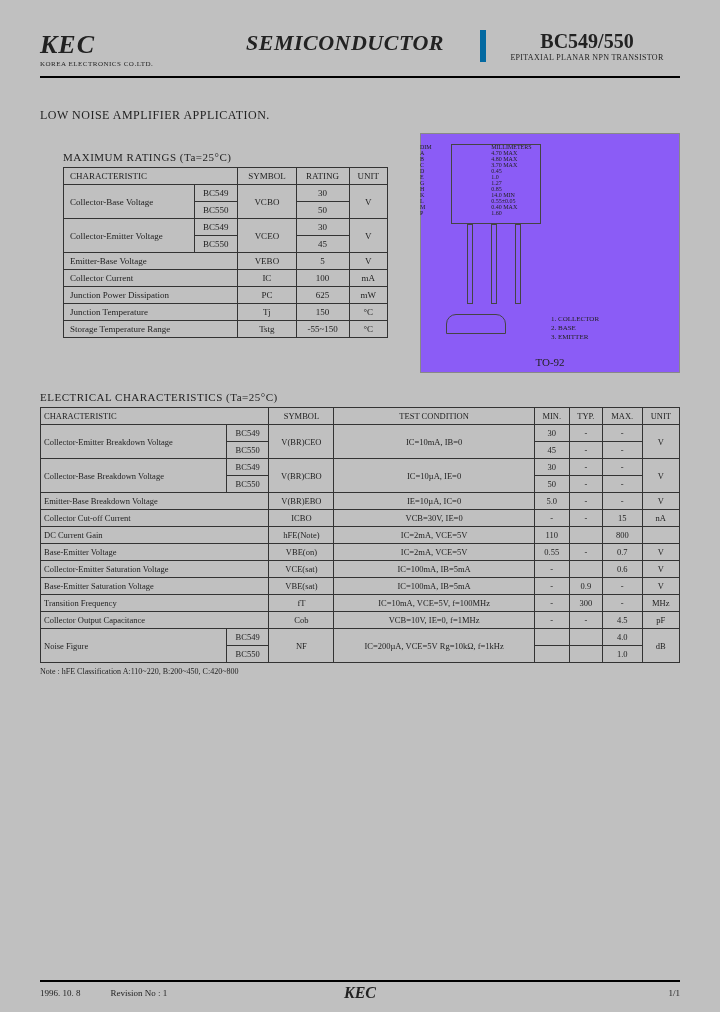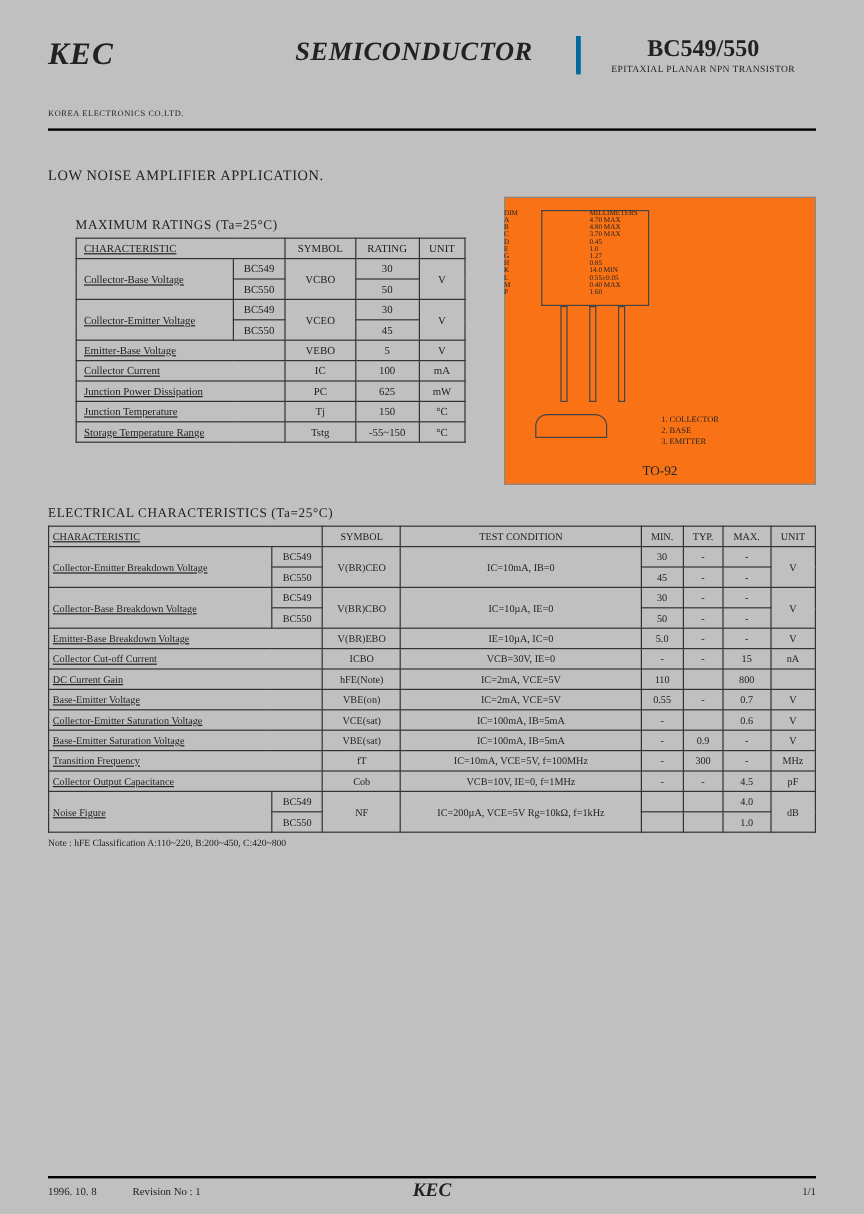--- a/index.html
+++ b/index.html
@@ -8,41 +8,41 @@
     font-family: "Times New Roman", serif;
     width: 720px;
     height: 1012px;
     padding: 30px 40px 20px 40px;
     position: relative;
     color: #222;
   }
   .header { display: flex; align-items: flex-start; border-bottom: 2px solid #000; padding-bottom: 8px; }
   .logo-block { width: 170px; }
   .logo { font-weight: bold; font-size: 26px; letter-spacing: 1px; font-style: italic; }
-  .logo-sub { font-size: 7px; letter-spacing: 0.5px; margin-top: 31px; }
+  .logo-sub { font-size: 7px; letter-spacing: 0.5px; }
   .header-center { flex: 1; text-align: center; font-style: italic; }
   .hc-main { font-size: 22px; font-weight: bold; letter-spacing: 0.5px; }
   .hc-sub { font-size: 12px; letter-spacing: 1px; }
-  .header-right { width: 200px; text-align: center; border-left: 4px solid #0369a1; padding-left: 8px; }
+  .header-right { width: 200px; text-align: center; border-left: 6px solid #0369a1; padding-left: 8px; }
   .hr-main { font-size: 20px; font-weight: bold; }
   .hr-sub { font-size: 8px; letter-spacing: 0.3px; }
 
   .section-title { font-size: 12px; letter-spacing: 0.5px; margin: 30px 0 10px 0; }
   .table-title { font-size: 11px; letter-spacing: 0.5px; margin: 18px 0 4px 0; }
 
   .content-row { display: flex; gap: 32px; padding-left: 23px; }
   .left-col { flex: 1; }
   .right-col { width: 260px; }
 
   table { border-collapse: collapse; width: 100%; font-size: 9px; }
   th, td { border: 1px solid #333; padding: 3px 4px; text-align: center; vertical-align: middle; }
   th { font-weight: normal; }
-  .char-col { text-align: left; padding-left: 6px; text-decoration: underline; }
-
-  .package-drawing { border: 1px solid #888; height: 240px; position: relative; background: #f97316; padding: 6px; }
+  .char-col { text-align: left; padding-left: 6px; }
+
+  .package-drawing { border: 1px solid #888; height: 240px; position: relative; background: #8b5cf6; padding: 6px; }
   .pkg-body { position: absolute; left: 30px; top: 10px; width: 90px; height: 80px; border: 1px solid #444; }
   .pkg-leads { position: absolute; left: 40px; top: 90px; width: 70px; height: 80px; }
   .lead { position: absolute; width: 6px; height: 80px; border: 1px solid #444; top: 0; }
   .pkg-bottom { position: absolute; left: 25px; top: 180px; width: 60px; height: 20px; border: 1px solid #444; border-radius: 10px 10px 0 0; }
   .dim-table { position: absolute; right: 4px; top: 10px; font-size: 6px; }
   .dim-table td { border: none; padding: 0 3px; text-align: left; }
   .pin-legend { position: absolute; left: 130px; bottom: 30px; font-size: 7px; line-height: 1.3; }
   .to92 { position: absolute; bottom: 4px; left: 50%; transform: translateX(-50%); font-size: 11px; }
 
   .elec-table th, .elec-table td { font-size: 8.5px; padding: 3px 3px; }

